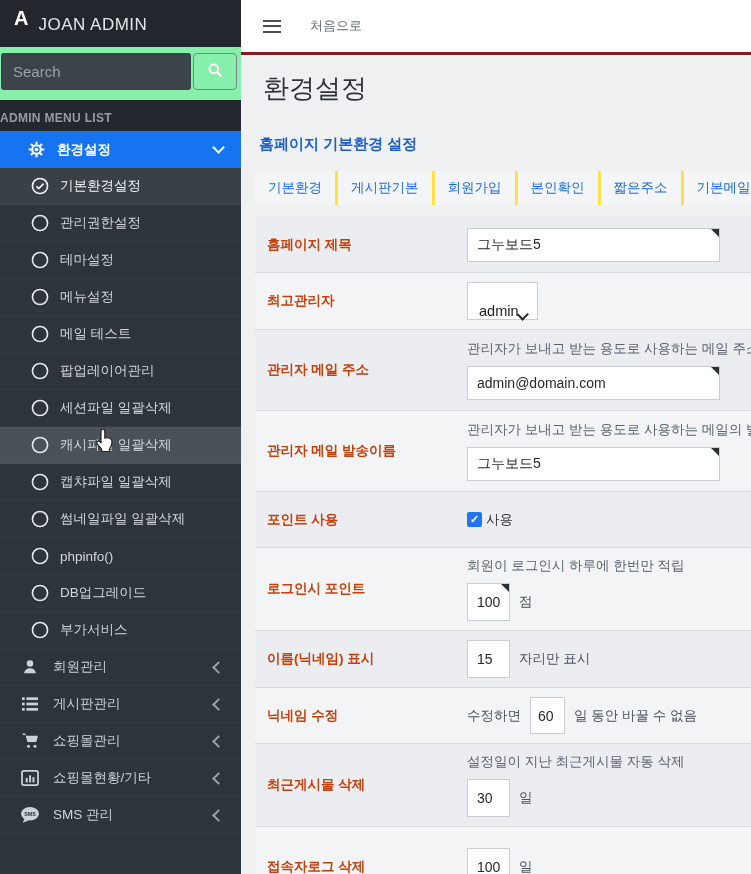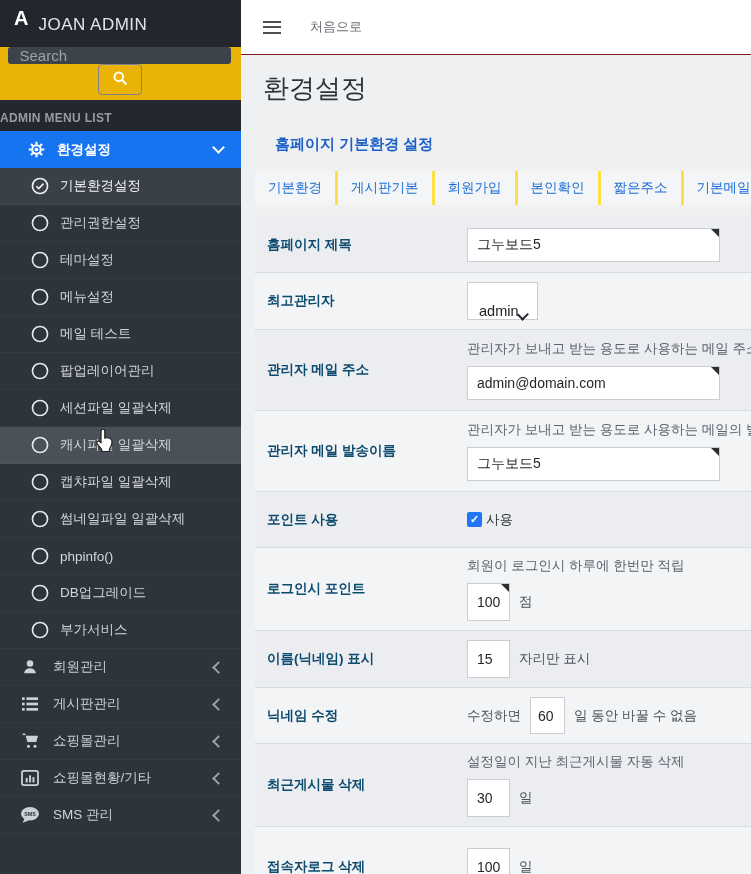--- a/index.html
+++ b/index.html
@@ -5,22 +5,22 @@
   html,body{margin:0;padding:0;}
   body{width:751px;height:874px;overflow:hidden;position:relative;display:flex;
        font-family:"Liberation Sans",sans-serif;background:#eef0f2;}
 
   
   .sidebar{width:241px;min-width:241px;height:874px;background:#24282e;display:flex;flex-direction:column;}
   .logo{height:47px;min-height:47px;background:#23272d;display:flex;align-items:flex-start;
         padding:8px 0 0 14px;box-sizing:border-box;cursor:pointer;}
   .logo-letter{font-size:20px;font-weight:bold;color:#ffffff;line-height:20px;}
   .logo-text{font-size:17px;color:#e3e6e9;margin:7px 0 0 10px;letter-spacing:.5px;}
-  .search-bar{height:53px;min-height:53px;background:#eab308;display:flex;align-items:center;
-              padding:0 4px 5px 1px;box-sizing:border-box;flex-direction:column;}
+  .search-bar{height:53px;min-height:53px;background:#86efac;display:flex;align-items:center;
+              padding:0 4px 5px 1px;box-sizing:border-box;}
   .search-input{flex:1;height:37px;background:#3d434b;border:none;border-radius:3px;
                 color:#d2d6da;font-size:15px;padding:0 12px;outline:none;min-width:0;font-family:inherit;}
   .search-input::placeholder{color:#9ba2a9;}
   .search-btn{width:44px;min-width:44px;height:37px;margin-left:2px;background:transparent;
               border:1px solid #7c838a;border-radius:4px;display:flex;align-items:center;
               justify-content:center;cursor:pointer;padding:0;}
   .menu-label{height:31px;min-height:31px;line-height:36px;font-size:12px;
               font-weight:bold;color:#959ca3;letter-spacing:.3px;}
   .nav{flex:1;background:#2e343b;}
   .main-item,.sub-item{height:37px;display:flex;align-items:center;box-sizing:border-box;
@@ -35,38 +35,38 @@
   .sub-item.active{background:#3a4047;}
   .sub-item.active .s-label{color:#f2f4f5;}
   .sub-item.hovered{background:#4a5158;}
   .chev{width:7px;height:7px;margin-left:auto;margin-right:18px;}
   .chev.left{border-left:2px solid #9aa1a8;border-bottom:2px solid #9aa1a8;transform:rotate(45deg);}
   .chev.down{border-left:2px solid #ffffff;border-bottom:2px solid #ffffff;transform:rotate(-45deg);margin-top:-4px;}
 
   
   .content{flex:1;height:874px;display:flex;flex-direction:column;min-width:0;
            box-shadow:inset 5px 0 5px -3px rgba(0,0,0,0.14);}
-  .topbar{height:55px;min-height:55px;background:#ffffff;border-bottom:1px solid #7f1d1d;
+  .topbar{height:55px;min-height:55px;background:#ffffff;border-bottom:3px solid #7f1d1d;
           display:flex;align-items:center;box-sizing:border-box;}
   .hamburger{margin-left:22px;display:flex;flex-direction:column;gap:3.5px;cursor:pointer;}
   .hamburger span{width:18px;height:2px;background:#4a5056;}
   .home-link{margin-left:29px;font-size:13px;color:#676d73;cursor:pointer;text-decoration:none;}
   .page-body{flex:1;background:#eef0f2;padding-left:14px;box-sizing:border-box;overflow:hidden;}
   .page-title{margin:16px 0 0 8px;font-size:26px;font-weight:500;color:#2e3338;line-height:34px;}
-  .section-title{margin:29px 0 0 20px;font-size:15px;font-weight:bold;color:#1d5fc6;line-height:20px;}
+  .section-title{margin:29px 0 0 4px;font-size:15px;font-weight:bold;color:#1d5fc6;line-height:20px;}
   .tabs{margin-top:17px;height:34px;background:#fde047;display:flex;gap:3px;overflow:hidden;}
   .tab{padding:0 13px;display:flex;align-items:center;background:#f3f5f7;color:#1a6bd6;
        font-size:13.5px;white-space:nowrap;cursor:pointer;}
 
   .form{margin-top:12px;}
   .form-row{display:flex;border-bottom:1px solid #d9dcdf;box-sizing:border-box;min-height:56px;}
   .form-row.odd{background:#ebedf0;}
   .form-row.even{background:#f3f4f6;}
   .row-label{width:212px;min-width:212px;padding-left:12px;display:flex;align-items:center;
-             font-size:13.5px;font-weight:bold;color:#0c4a6e;box-sizing:border-box;}
+             font-size:13.5px;font-weight:bold;color:#c2410c;box-sizing:border-box;}
   .row-field{flex:1;display:flex;flex-direction:column;justify-content:center;padding:9px 0;}
   .row-field.tall{min-height:80px;box-sizing:border-box;}
   .row-desc{font-size:13.5px;color:#5a6470;margin-bottom:8px;white-space:nowrap;}
   .control-line{display:flex;align-items:center;gap:9px;font-size:13.5px;color:#49525c;white-space:nowrap;}
   .input-wrap{position:relative;display:inline-flex;}
   .input-wrap.req::after{content:'';position:absolute;top:1px;right:1px;
                          border-top:8px solid #2b3034;border-left:8px solid transparent;}
   .inp{border:1px solid #c9cdd1;background:#fff;color:#24282c;font-size:14px;
        font-family:inherit;padding:0 9px;box-sizing:border-box;height:34px;outline:none;}
   .inp.text{width:253px;}

